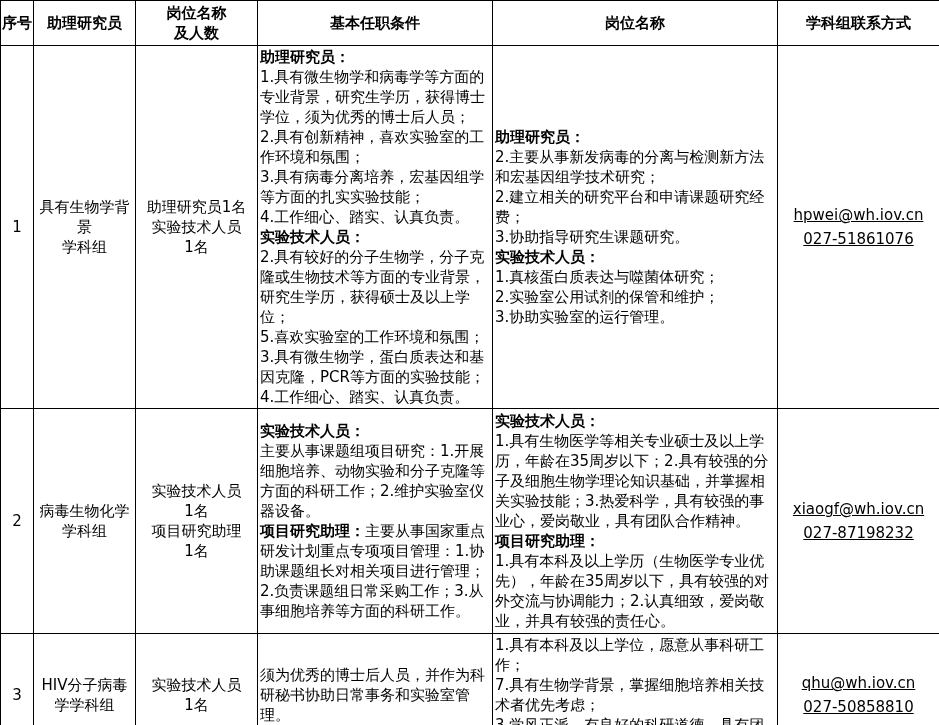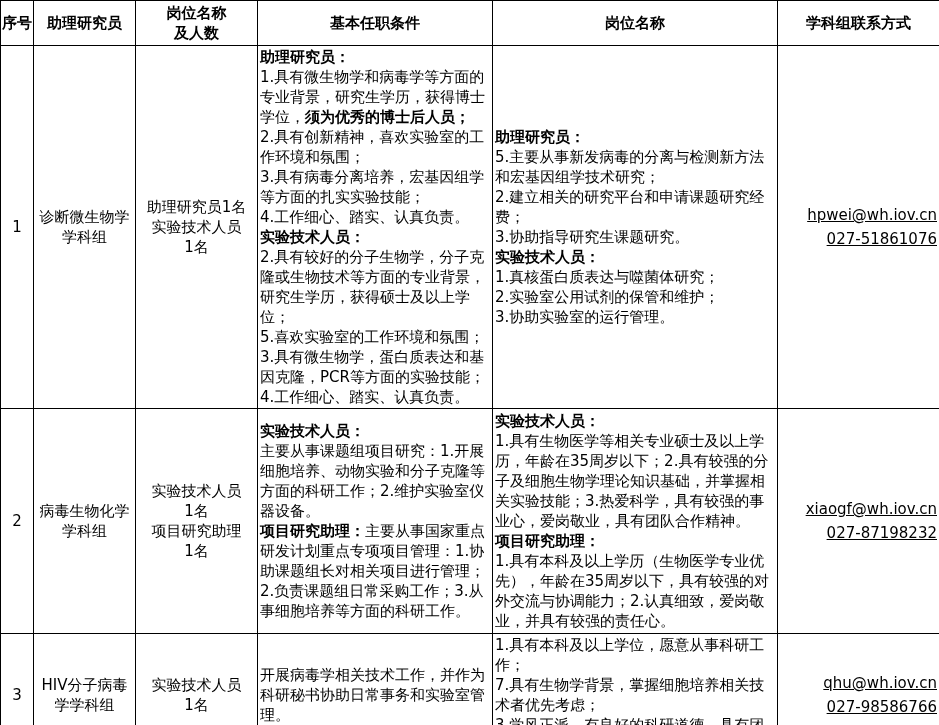--- a/index.html
+++ b/index.html
@@ -35,21 +35,21 @@
     text-align: center;
     vertical-align: middle;
     white-space: pre-line;
   }
   td.rich {
     text-align: left;
     vertical-align: middle;
   }
   td.rich div { margin: 0; }
   td.contact {
-    text-align: right;
+    text-align: center;
     vertical-align: middle;
   }
   td.contact a {
     display: block;
     color: #000;
     text-decoration: underline;
     line-height: 20px;
     margin: 4px 0;
   }
 </style>
@@ -72,40 +72,40 @@
       <th>岗位名称
 及人数</th>
       <th>基本任职条件</th>
       <th>岗位名称</th>
       <th>学科组联系方式</th>
     </tr>
   </thead>
   <tbody>
     <tr style="height:340px">
       <td class="center">1</td>
-      <td class="center">诊断微生物学
+      <td class="center">具有生物学背景
 学科组</td>
       <td class="center">助理研究员1名
 实验技术人员
 1名</td>
       <td class="rich">
           <div><span style="font-weight: bold;">助理研究员：</span></div>
-          <div><span>1.具有微生物学和病毒学等方面的专业背景，研究生学历，获得博士学位，</span><span style="font-weight: bold;">须为优秀的博士后人员；</span></div>
+          <div><span>1.具有微生物学和病毒学等方面的专业背景，研究生学历，获得博士学位，</span><span style="font-weight: normal;">须为优秀的博士后人员；</span></div>
           <div><span>2.具有创新精神，喜欢实验室的工作环境和氛围；</span></div>
           <div><span>3.具有病毒分离培养，宏基因组学等方面的扎实实验技能；</span></div>
           <div><span>4.工作细心、踏实、认真负责。</span></div>
           <div><span style="font-weight: bold;">实验技术人员：</span></div>
           <div><span>2.具有较好的分子生物学，分子克隆或生物技术等方面的专业背景，研究生学历，获得硕士及以上学位；</span></div>
           <div><span>5.喜欢实验室的工作环境和氛围；</span></div>
           <div><span>3.具有微生物学，蛋白质表达和基因克隆，PCR等方面的实验技能；</span></div>
           <div><span>4.工作细心、踏实、认真负责。</span></div>
         </td>
       <td class="rich">
           <div><span style="font-weight: bold;">助理研究员：</span></div>
-          <div><span>5.主要从事新发病毒的分离与检测新方法和宏基因组学技术研究；</span></div>
+          <div><span>2.主要从事新发病毒的分离与检测新方法和宏基因组学技术研究；</span></div>
           <div><span>2.建立相关的研究平台和申请课题研究经费；</span></div>
           <div><span>3.协助指导研究生课题研究。</span></div>
           <div><span style="font-weight: bold;">实验技术人员：</span></div>
           <div><span>1.真核蛋白质表达与噬菌体研究；</span></div>
           <div><span>2.实验室公用试剂的保管和维护；</span></div>
           <div><span>3.协助实验室的运行管理。</span></div>
         </td>
       <td class="contact">
         <a href="#">hpwei@wh.iov.cn</a>
         <a href="#">027-51861076</a>
@@ -135,27 +135,27 @@
         <a href="#">027-87198232</a>
       </td>
     </tr>
     <tr style="height:109px">
       <td class="center">3</td>
       <td class="center">HIV分子病毒
 学学科组</td>
       <td class="center">实验技术人员
 1名</td>
       <td class="rich">
-          <div><span>开展病毒学相关技术工作，并作为科研秘书协助日常事务和实验室管理。</span></div>
+          <div><span>须为优秀的博士后人员，并作为科研秘书协助日常事务和实验室管理。</span></div>
         </td>
       <td class="rich">
           <div><span>1.具有本科及以上学位，愿意从事科研工作；</span></div>
           <div><span>7.具有生物学背景，掌握细胞培养相关技术者优先考虑；</span></div>
           <div><span>3.学风正派，有良好的科研道德，具有团队合作精神。</span></div>
         </td>
       <td class="contact">
         <a href="#">qhu@wh.iov.cn</a>
-        <a href="#">027-98586766</a>
+        <a href="#">027-50858810</a>
       </td>
     </tr>
 
   </tbody>
 </table>
 
 </body></html>

